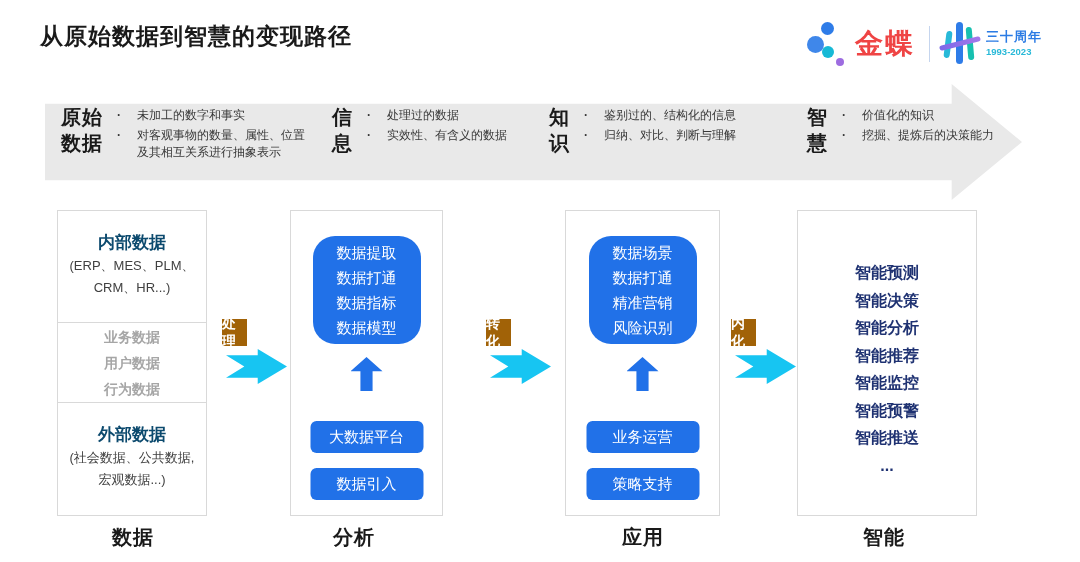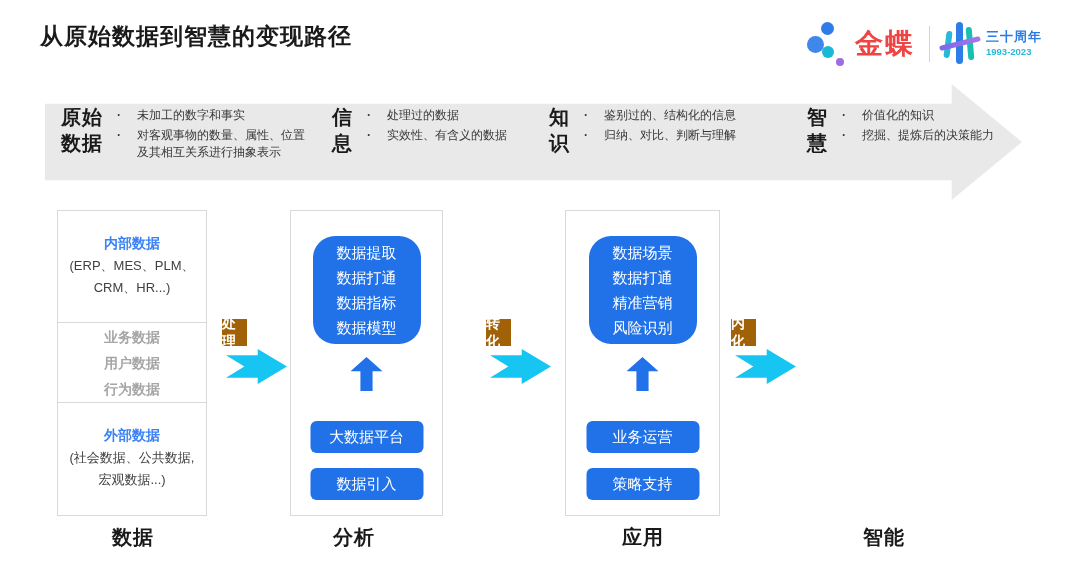--- a/index.html
+++ b/index.html
@@ -45,21 +45,21 @@
   .col{position:absolute;top:210px;background:#fff;border:1px solid #d9d9d9;box-sizing:border-box;}
   .col1{left:57px;width:150px;height:306px;display:flex;flex-direction:column;text-align:center;}
   .col2{left:290px;width:153px;height:306px;}
   .col3{left:565px;width:155px;height:306px;}
   .col4{left:797px;width:180px;height:306px;text-align:center;padding-top:48px;}
 
   .sec{box-sizing:border-box;}
   .sec-a{height:112px;padding-top:20px;border-bottom:1px solid #d9d9d9;}
   .sec-b{height:80px;border-bottom:1px solid #d9d9d9;display:flex;flex-direction:column;justify-content:center;}
   .sec-c{flex:1;padding-top:20px;}
-  .sec-head{font-size:14px;font-weight:800;color:#3b82f6;line-height:24px;}
+  .sec-head{font-size:17px;font-weight:800;color:#0c4a6e;line-height:24px;}
   .sec-line{font-size:13px;color:#404040;line-height:22px;}
   .sec-gray{font-size:14px;font-weight:700;color:#a6a6a6;line-height:26px;}
 
   .bigcard{position:absolute;left:50%;transform:translateX(-50%);top:25px;width:108px;height:108px;
            background:#2171e8;border-radius:22px;color:#fff;display:flex;flex-direction:column;
            align-items:center;justify-content:center;font-size:15px;line-height:25px;font-weight:500;}
   .uparrow{position:absolute;left:50%;transform:translateX(-50%);top:146px;width:32px;height:34px;background:#2171e8;
            clip-path:polygon(50% 0%,100% 42%,69% 42%,69% 100%,31% 100%,31% 42%,0% 42%);}
   .btn{position:absolute;left:50%;transform:translateX(-50%);width:113px;height:32px;background:#2171e8;border-radius:6px;
        color:#fff;font-size:15px;display:flex;align-items:center;justify-content:center;}
@@ -215,19 +215,29 @@
       <div>风险识别</div>
     </div>
     <div class="uparrow"></div>
     <div class="btn t1">业务运营</div>
     <div class="btn t2">策略支持</div>
   </div>
 
   <div class="conn-label cl3">内化</div>
   <div class="conn-arrow ca3"></div>
 
+  <div class="col col4">
+    <div class="smart-item">智能预测</div>
+    <div class="smart-item">智能决策</div>
+    <div class="smart-item">智能分析</div>
+    <div class="smart-item">智能推荐</div>
+    <div class="smart-item">智能监控</div>
+    <div class="smart-item">智能预警</div>
+    <div class="smart-item">智能推送</div>
+    <div class="smart-item">...</div>
+  </div>
 
   <div class="footer f1">数据</div>
   <div class="footer f2">分析</div>
   <div class="footer f3">应用</div>
   <div class="footer f4">智能</div>
 
 </div>
 
 </body></html>

